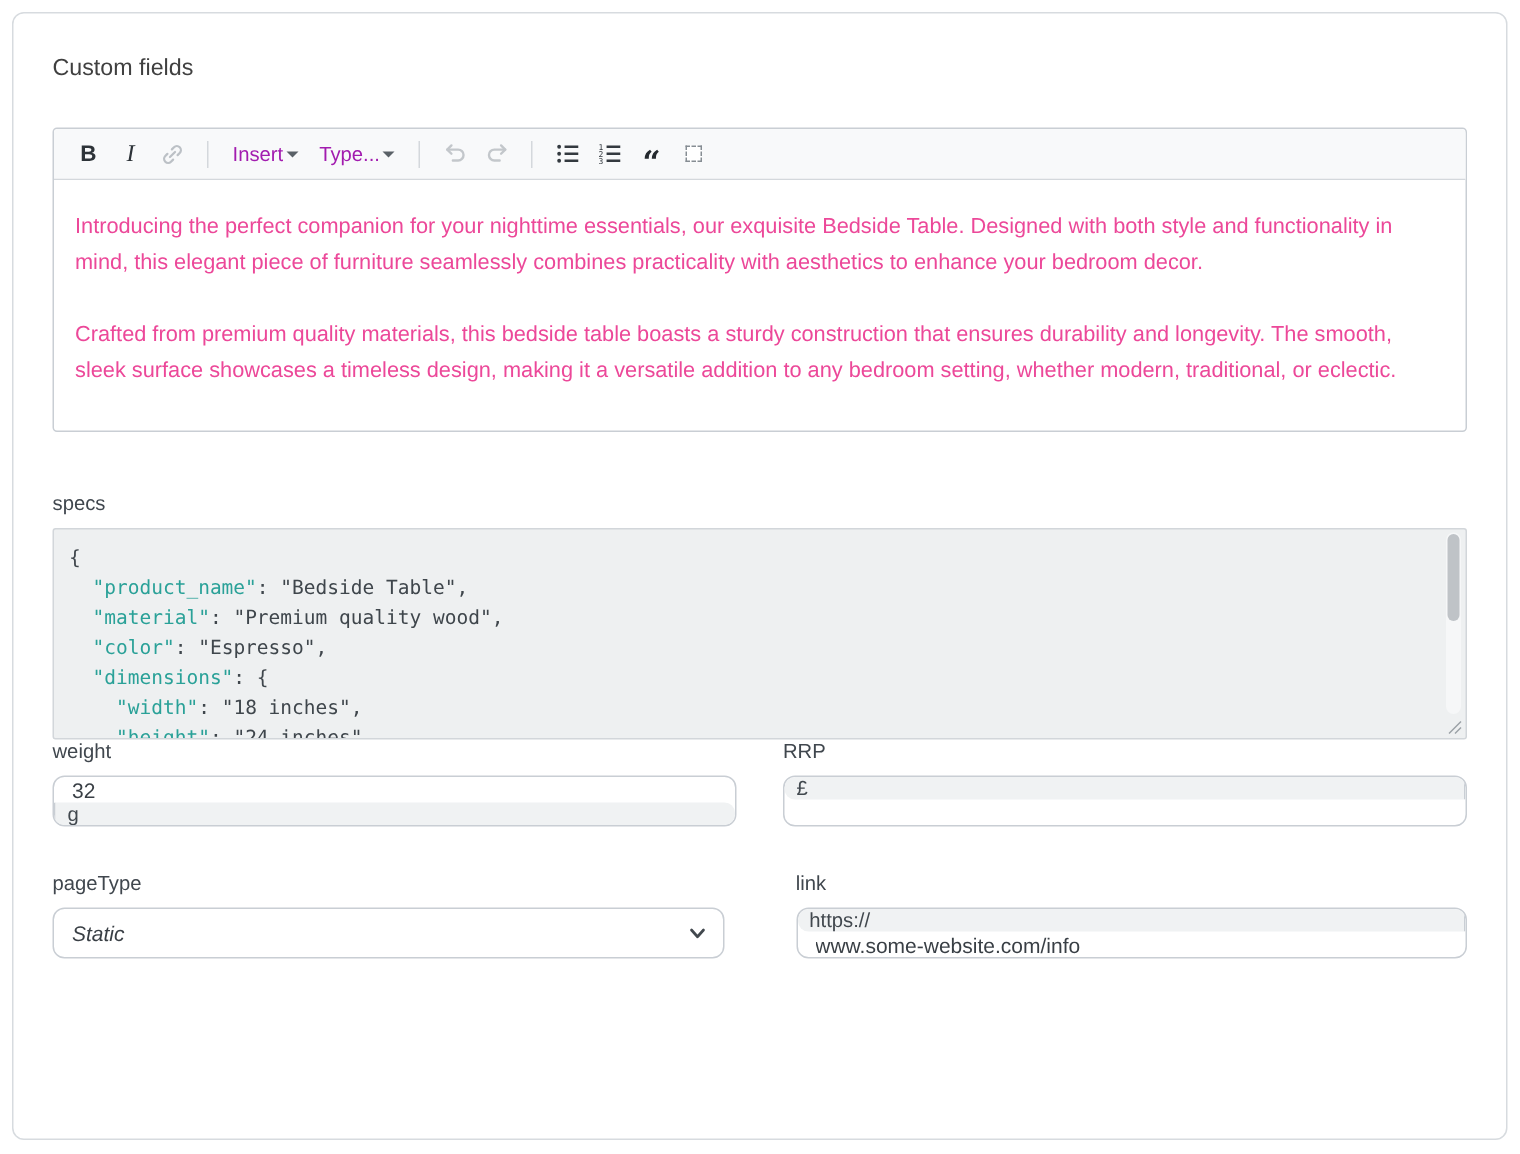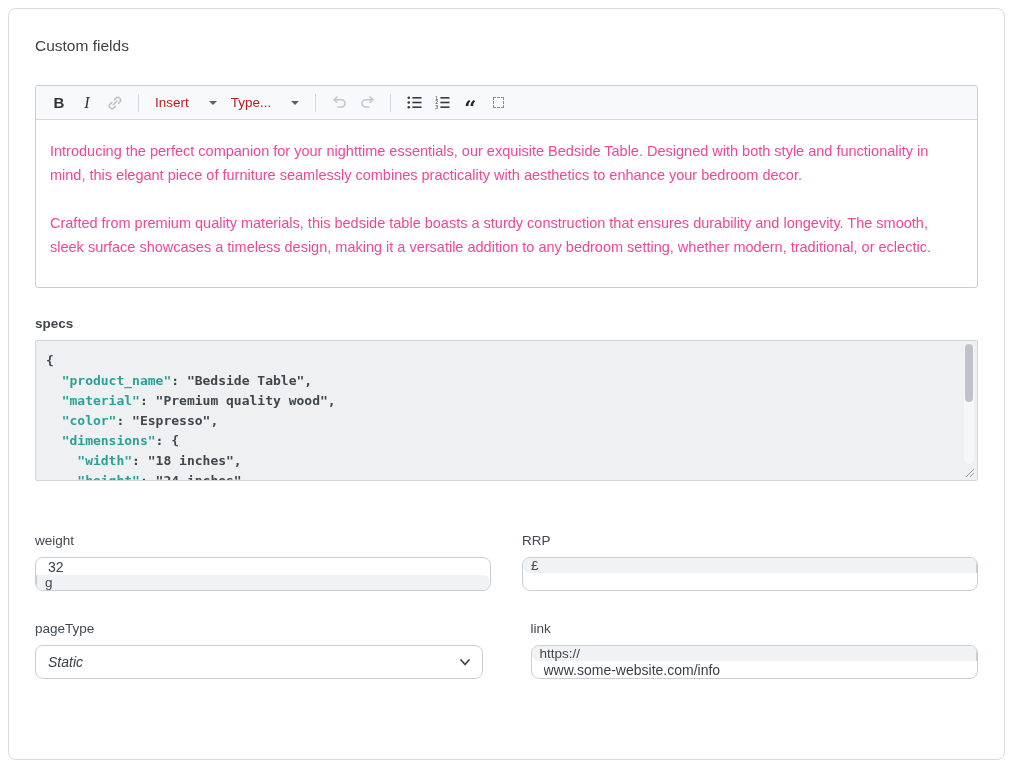--- a/index.html
+++ b/index.html
@@ -50,22 +50,22 @@
     padding: 0 4px;
     color: #2d3338;
     cursor: pointer;
     font-family: inherit;
   }
   .tb-bold { font-weight: 700; font-size: 15px; }
   .tb-italic { font-family: "Liberation Serif", "DejaVu Serif", serif; font-style: italic; font-size: 16px; }
   .tb-disabled { color: #bcc1c6; cursor: default; }
   .tb-divider { width: 1px; height: 18px; background: #d4d8dc; margin: 0 8px; }
   .tb-dd {
-    font-size: 13.5px; color: #b91c1c;
-    display: inline-flex; align-items: center; gap: 20px;
+    font-size: 13.5px; color: #a21caf;
+    display: inline-flex; align-items: center; gap: 2px;
     padding: 0 6px;
   }
   .tb-caret {
     width: 0; height: 0;
     border-left: 4px solid transparent;
     border-right: 4px solid transparent;
     border-top: 4.5px solid #5a6167;
     display: inline-block;
   }
   .tb-quote {
@@ -113,22 +113,22 @@
     background: #f6f7f8; border-radius: 5px;
   }
   .code-thumb {
     position: absolute; top: 1px; left: 1px; width: 8px; height: 58px;
     background: #bfc3c7; border-radius: 4px;
   }
   .resize-handle { position: absolute; right: 2px; bottom: 2px; width: 12px; height: 12px; cursor: nwse-resize; }
 
   
   .row { display: grid; grid-template-columns: 1fr 1fr; column-gap: 31px; }
-  .mt-specs { margin-top: 28px; font-weight: bold; }
-  .mt-row1 { margin-top: 52px; }
+  .mt-specs { margin-top: 40px; }
+  .mt-row1 { }
   .mt-row2 { margin-top: 30px; gap: 48px; }
 
   .input-group {
     display: flex; align-items: stretch;
     height: 34px;
     border: 1px solid var(--input-border, #c9ced4);
     border-radius: 8px;
     background: #fff;
     overflow: hidden;
     flex-direction: column;

